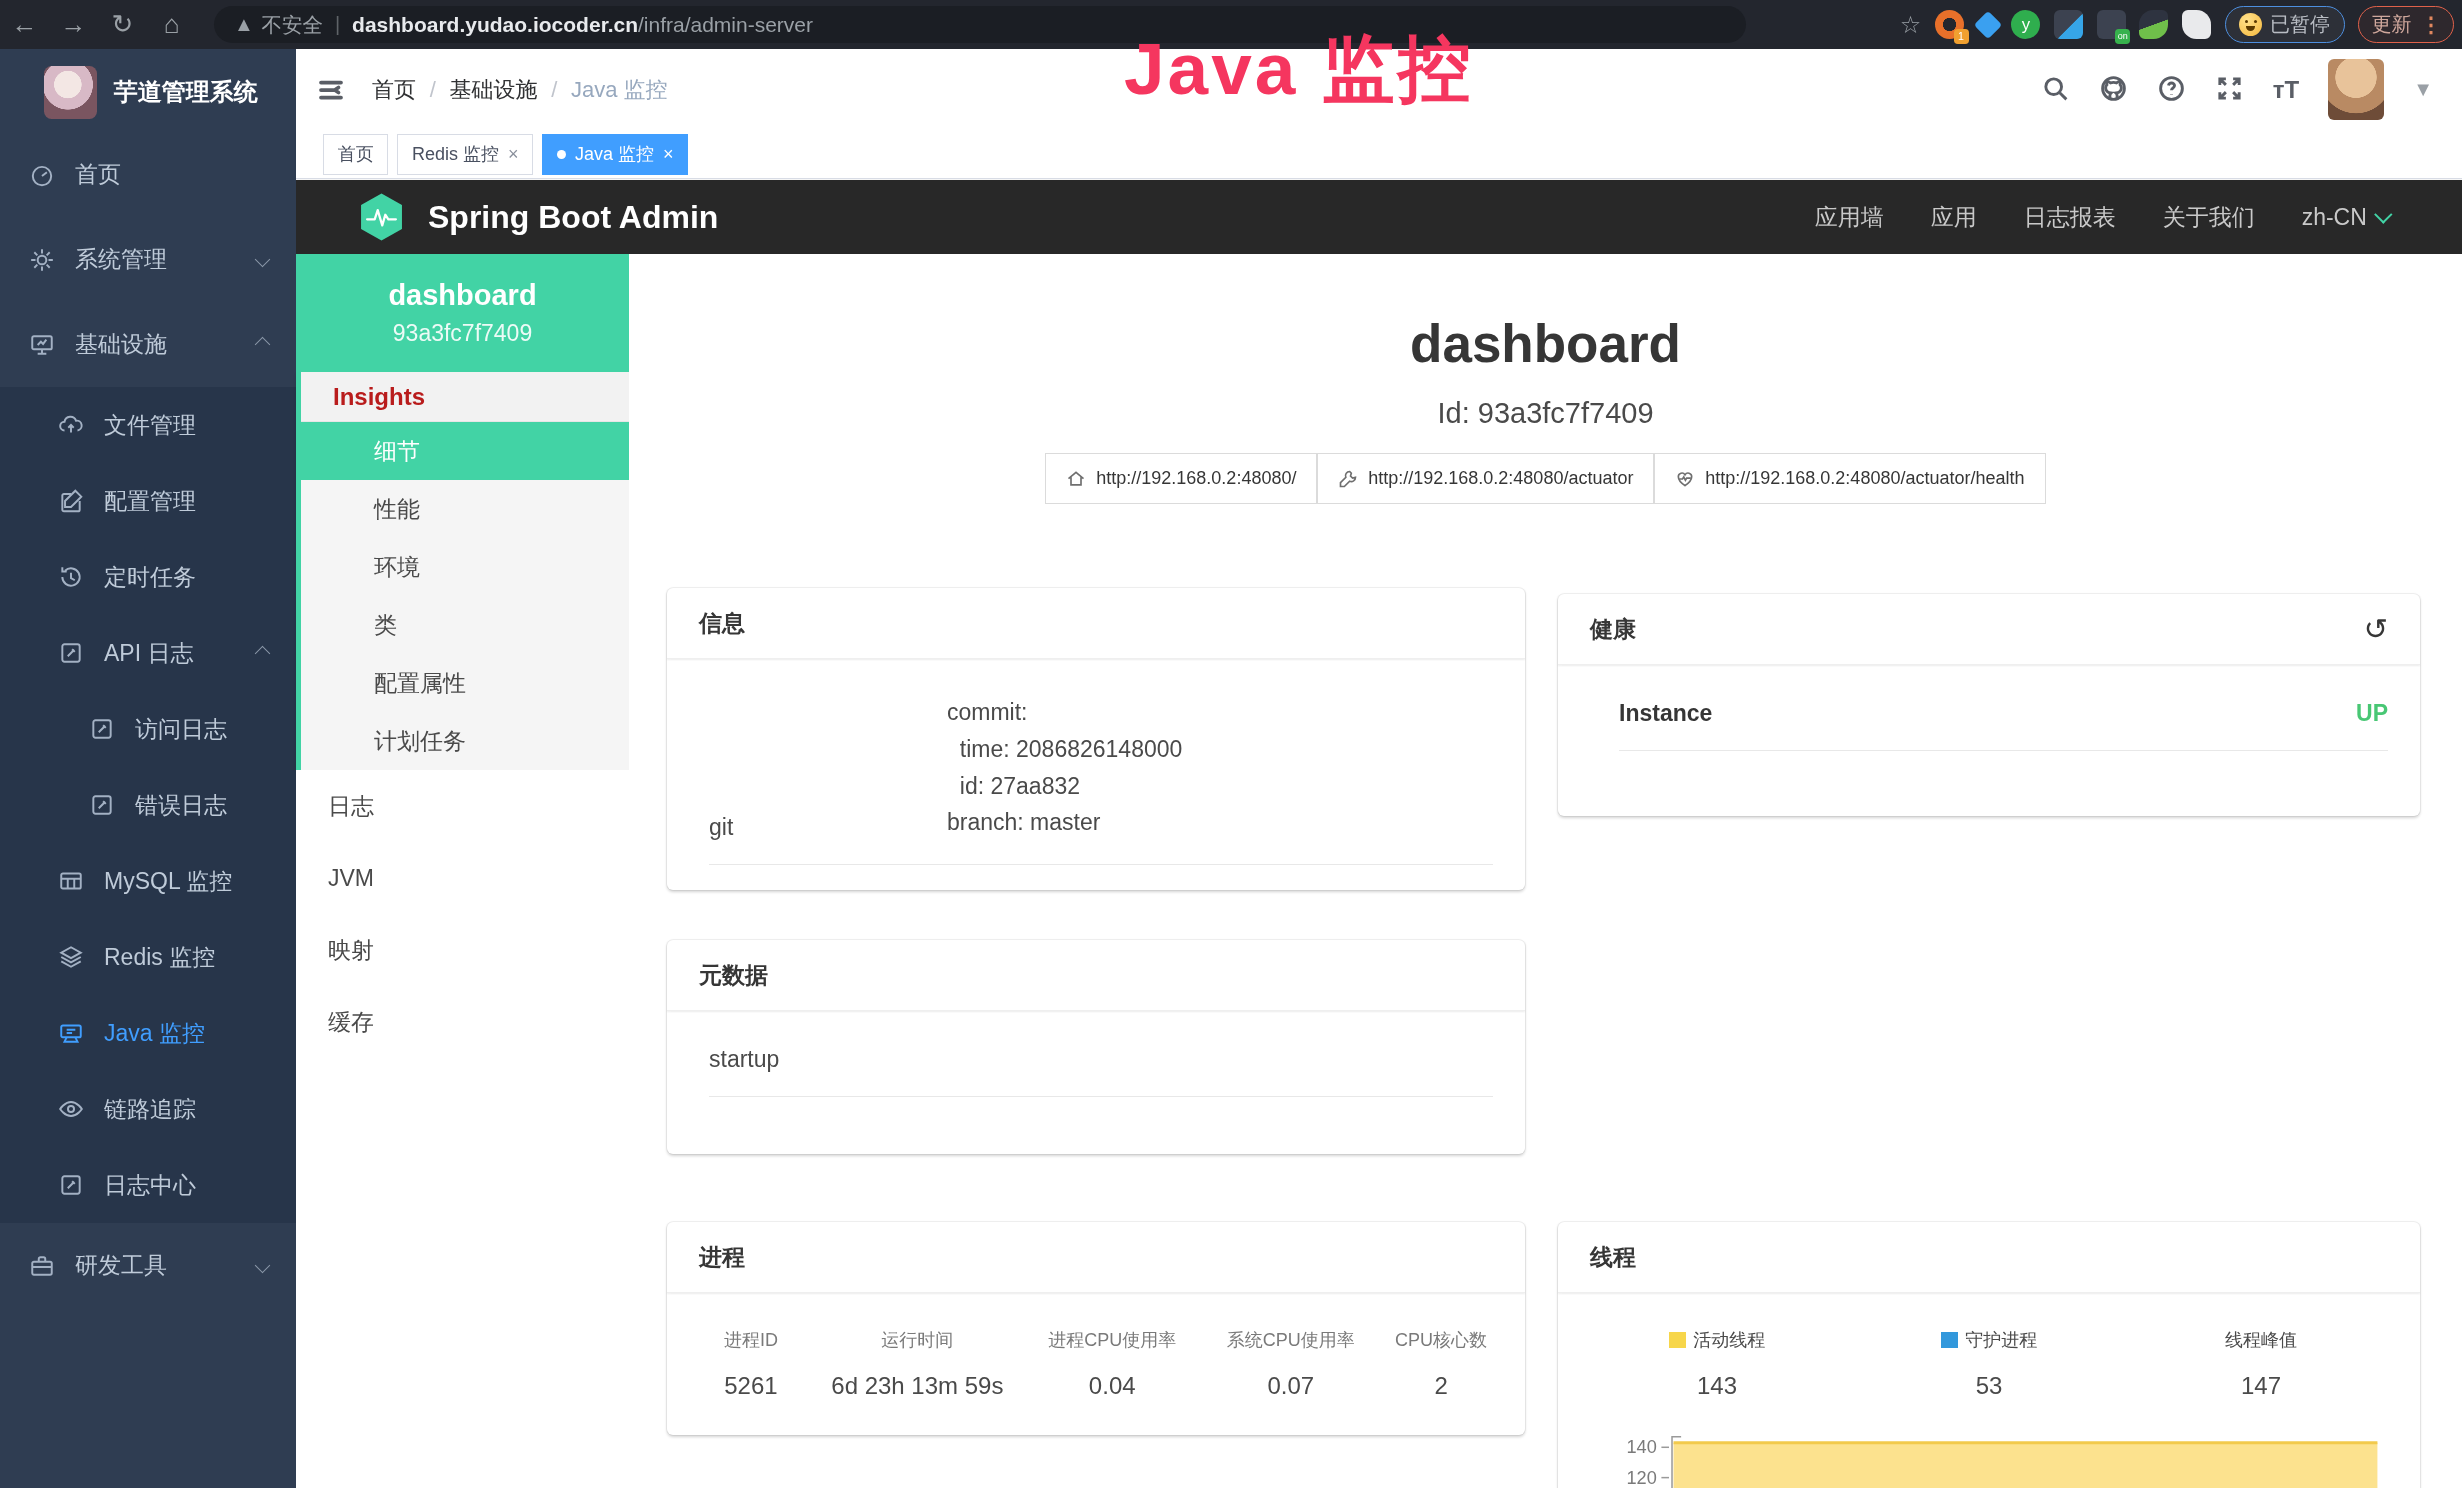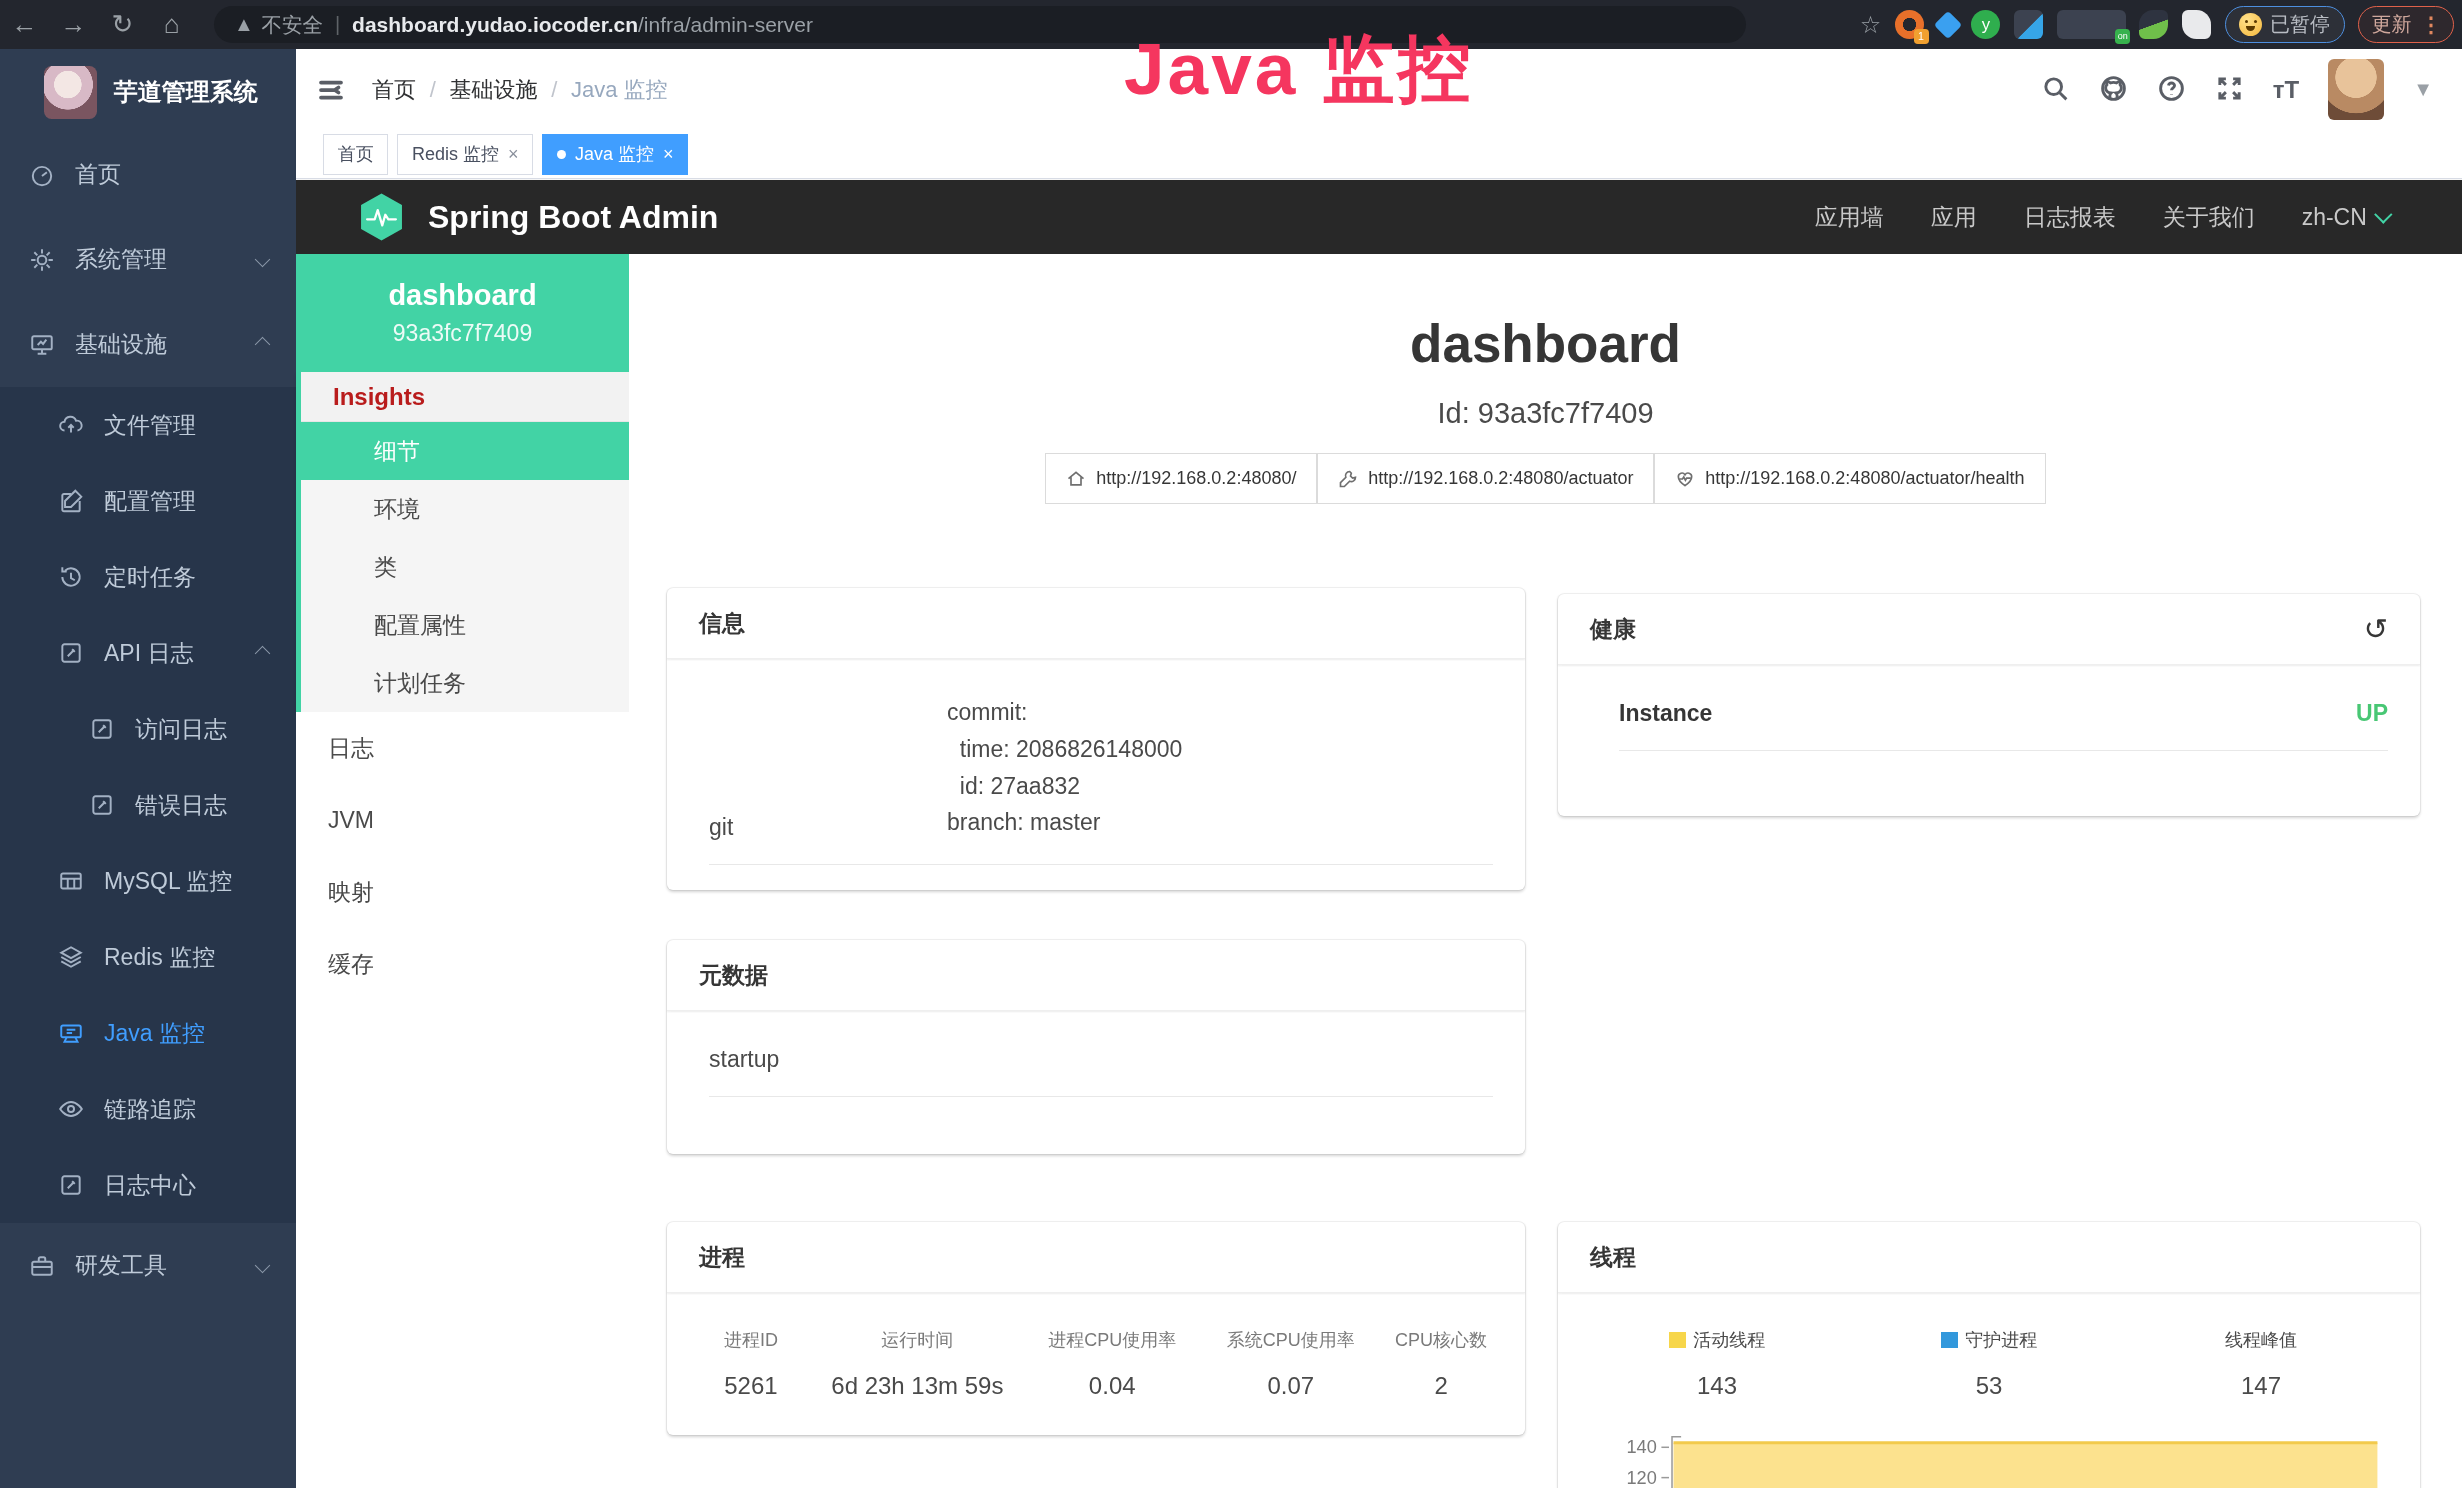--- a/index.html
+++ b/index.html
@@ -139,21 +139,21 @@
         <span class="path">/infra/admin-server</span>
     </div>
     <div class="extrow">
       <span class="star">☆</span>
       <span class="extic" style="background:radial-gradient(circle,#23262e 0 32%,#e8702a 33% 100%);border-radius:50%;">
           <span class="badge" style="background:#f0a030;">1</span>
         </span>
       <span class="extic" style="width:20px;height:20px;background:#3aa0f0;transform:rotate(45deg);border-radius:3.8px;"></span>
       <span class="extic" style="background:#2fae4e;border-radius:50%;color:#fff;font-size:16.7px;line-height:29px;text-align:center;">y</span>
       <span class="extic" style="background:linear-gradient(135deg,#3c4250 0 55%,#36a5e8 56% 100%);"></span>
-      <span class="extic" style="background:#3c4250;padding-left:40px;">
+      <span class="extic" style="background:#3c4250;">
           <span class="badge" style="background:#37b24d;font-size:9px;">on</span>
         </span>
       <span class="extic" style="background:linear-gradient(160deg,#2e3340 0 50%,#6fbf4a 51% 100%);border-radius:50% 6px 50% 6px;"></span>
       <span class="extic" style="background:#e9eaec;border-radius:6px 50% 6px 50%;"></span>
       <span class="pill-paused">
         <span class="face"></span>
         <span>已暂停</span>
       </span>
       <span class="pill-update">
         <span>更新</span>
@@ -391,20 +391,23 @@
       <span class="sba-appname">dashboard</span>
       <span class="sba-appid">93a3fc7f7409</span>
     </div>
     <div class="insights-wrap">
       <div class="insights">
         <div class="insights-head">Insights</div>
         <div class="ins-item active">
             <span>细节</span>
           </div>
         <div class="ins-item">
+            <span>性能</span>
+          </div>
+        <div class="ins-item">
             <span>环境</span>
           </div>
         <div class="ins-item">
             <span>类</span>
           </div>
         <div class="ins-item">
             <span>配置属性</span>
           </div>
         <div class="ins-item">
             <span>计划任务</span>

